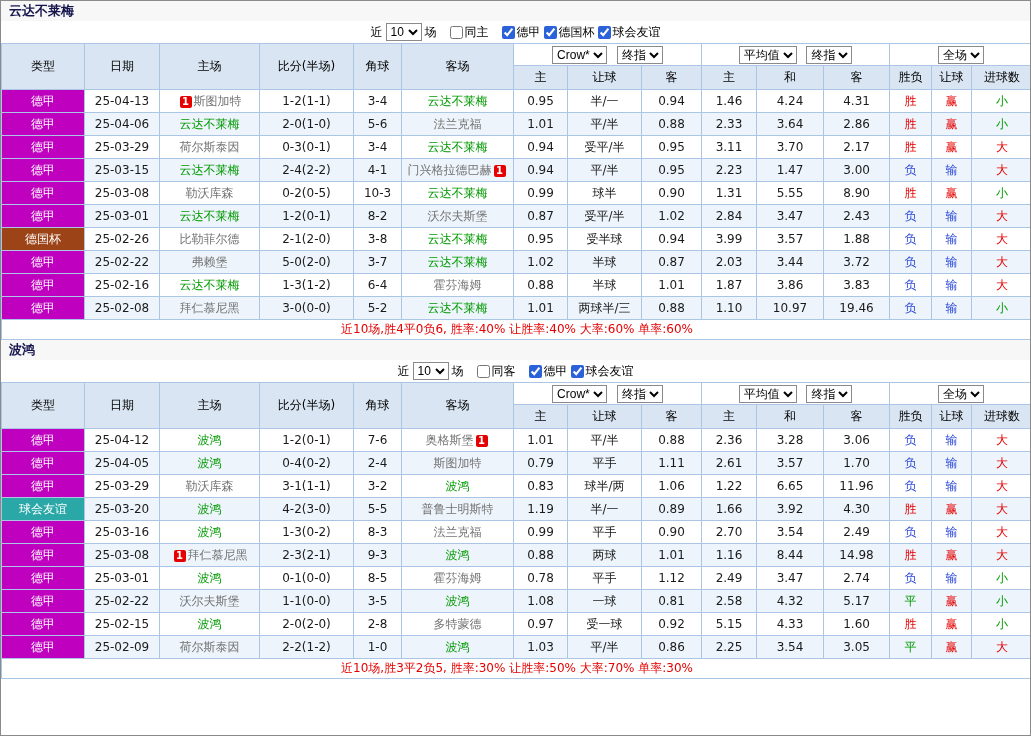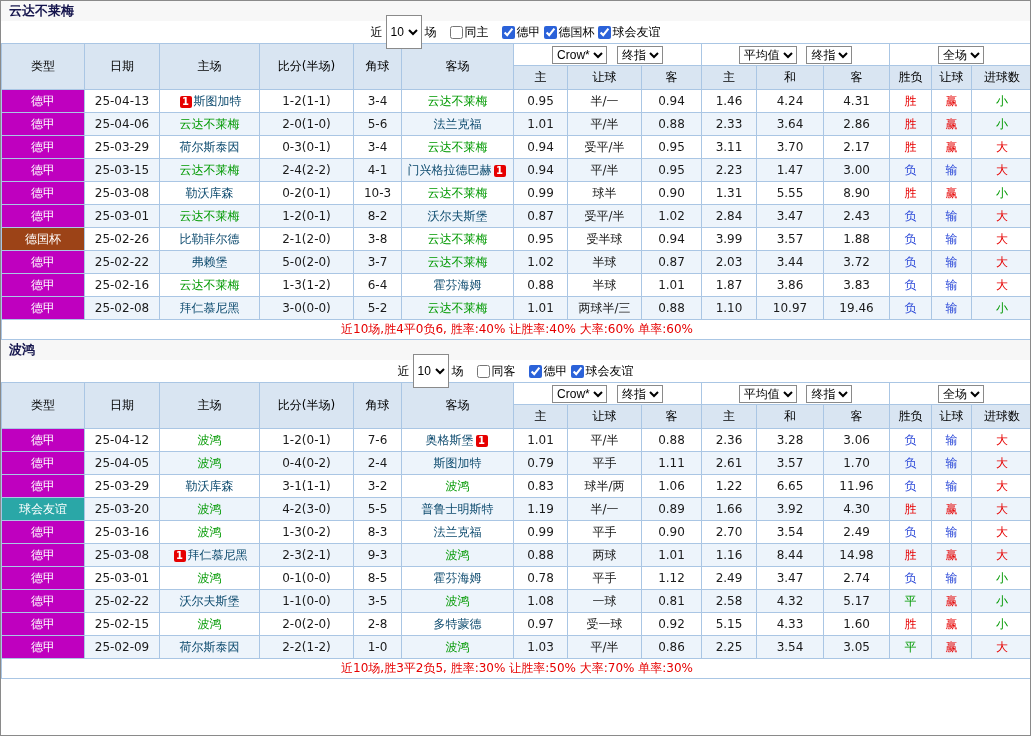--- a/index.html
+++ b/index.html
@@ -14,35 +14,35 @@
   .rdot { width: 11px; height: 11px; border: 1px solid #e9e9e9; border-radius: 50%; display: inline-block; position: relative; background: #2b2b96; }
   .rdot.selected { background: #fff; }
   .rdot.selected::after { content: ""; position: absolute; inset: 2px; border-radius: 50%; background: #1f56d0; }
   .topbar-buttons { position: absolute; right: 6px; top: 5px; display: flex; gap: 4px; }
   .tbbtn { width: 25px; height: 20px; background: #6f9bec; border: 1px solid #92b5f3; border-radius: 3px; color: #fff; font-size: 10px; line-height: 1; display: flex; align-items: center; justify-content: center; cursor: pointer; padding: 0; }
   .tbbtn.close { margin-left: 8px; font-size: 15px; font-weight: bold; }
 
   
   .section-title { height: 20px; display: flex; align-items: center; padding-left: 8px; font-size: 13px; font-weight: bold; color: #15154d; background: #f7f7f7; }
   .filterbar { height: 22px; display: flex; align-items: center; justify-content: center; font-size: 12px; color: #000; gap: 3px; }
-  .count-select { height: 34px; font-size: 12px; border: 1px solid #8a8a8a; background: #fff; }
+  .count-select { height: 18px; font-size: 12px; border: 1px solid #8a8a8a; background: #fff; }
   .cb { display: inline-flex; align-items: center; cursor: pointer; }
   .cb.gap { margin-left: 10px; }
   .cb input { width: 13px; height: 13px; margin: 0 2px 0 0; accent-color: #2b62d9; }
 
   
   table.grid { width: 100%; border-collapse: collapse; table-layout: fixed; }
   .grid th, .grid td { border: 1px solid #aac6e4; text-align: center; font-size: 12px; padding: 0; overflow: hidden; white-space: nowrap; }
   .grid thead th { background: #d9e5f2; height: 24px; font-weight: normal; color: #000; }
   .grid thead td.selcell { background: #fff; height: 22px; }
   .selcell select { font-size: 12px; height: 18px; margin: 0 3px; border: 1px solid #8a8a8a; background: #fff; }
   .grid tbody td { height: 23px; color: #1a1a1a; background: #fff; }
   .grid tbody tr:nth-child(even) td { background: #edf4fb; }
   .grid td.comp { color: #fff; }
-  .team { color: #0c4a6e; }
+  .team { color: #737373; }
   .team.focus { color: #009900; }
   td.score { color: #e60000; }
   .redcard { display: inline-block; min-width: 12px; height: 12px; line-height: 12px; background: #e60000; color: #fff; font-size: 10px; font-weight: bold; border-radius: 2px; margin: 0 2px; }
   .grid tfoot td.summary { color: #e60000; height: 20px; background: #fff; border: 1px solid #aac6e4; }
 </style>
 </head>
 <body>
 
 <div class="app">
 
@@ -188,21 +188,21 @@
             <td>1.47</td>
             <td>3.00</td>
             <td style="color: rgb(43, 72, 216);">负</td>
             <td style="color: rgb(43, 72, 216);">输</td>
             <td style="color: rgb(230, 0, 0);">大</td>
           </tr>
           <tr>
             <td class="comp" style="background: rgb(191, 0, 191);">德甲</td>
             <td>25-03-08</td>
             <td><span class="team">勒沃库森</span></td>
-            <td class="score">0-2(0-1)</td>
+            <td class="score">0-2(0-5)</td>
             <td>10-3</td>
             <td><span class="team focus">云达不莱梅</span></td>
             <td>0.99</td>
             <td>球半</td>
             <td>0.90</td>
             <td>1.31</td>
             <td>5.55</td>
             <td>8.90</td>
             <td style="color: rgb(230, 0, 0);">胜</td>
             <td style="color: rgb(230, 0, 0);">赢</td>

